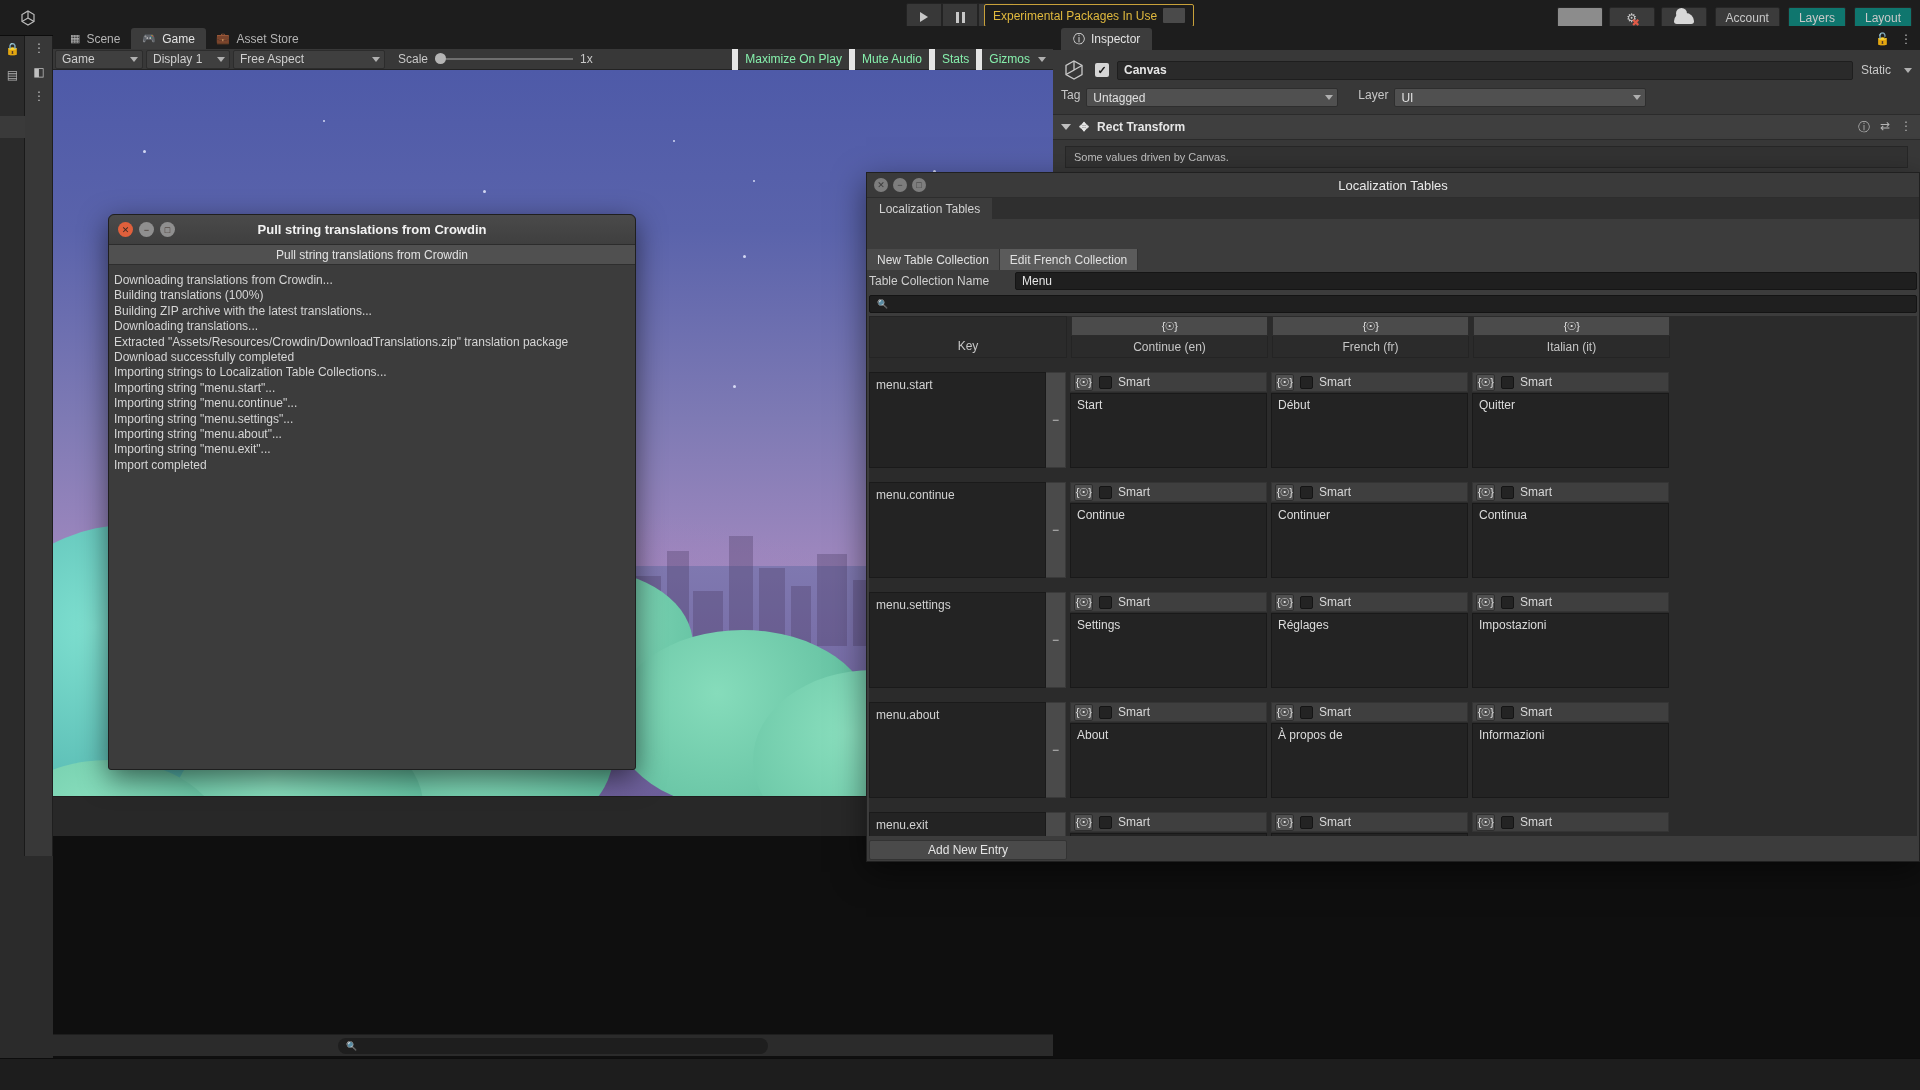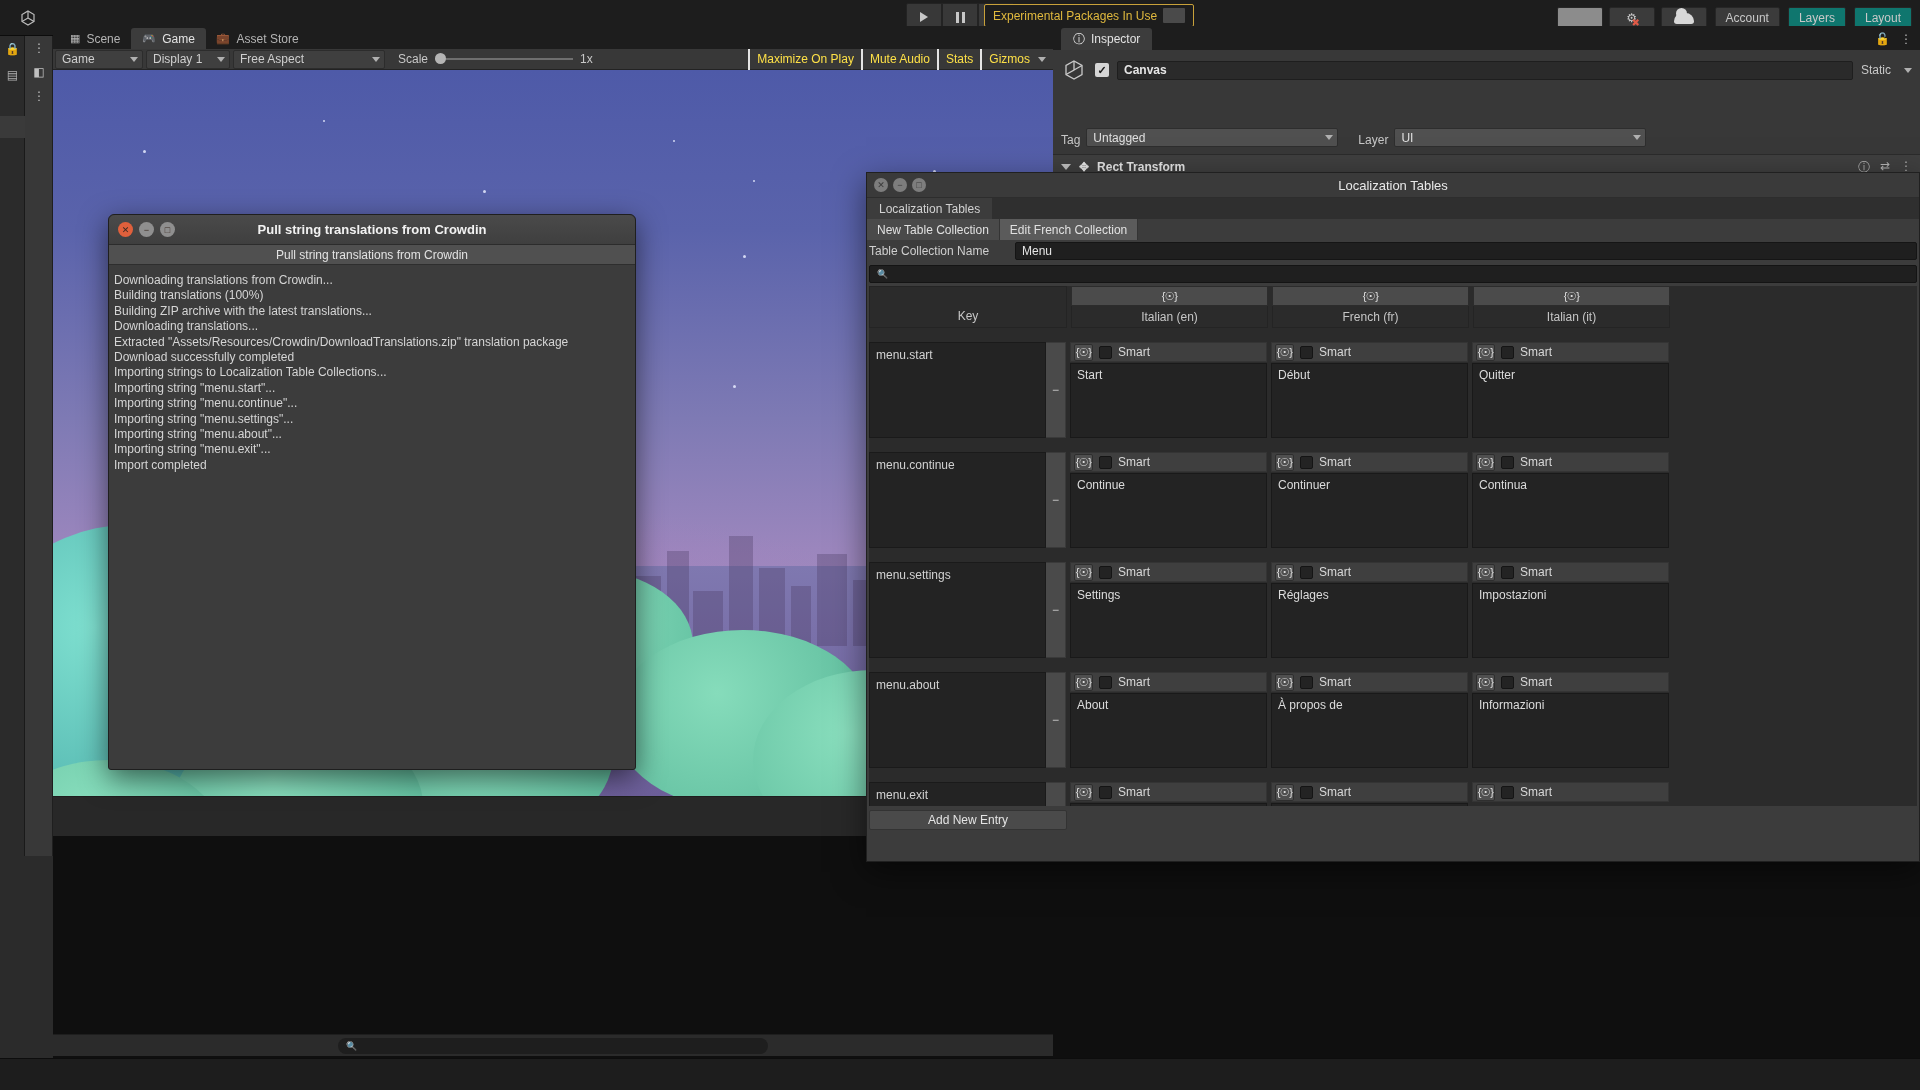--- a/index.html
+++ b/index.html
@@ -90,21 +90,21 @@
   .dd {
     height: 19px; background: #3f3f3f; border: 1px solid #2c2c2c; border-radius:2px;
     display: flex; align-items: center; justify-content: space-between;
     padding: 0 4px 0 6px; margin-right: 3px; color: #cfcfcf;
   }
   .caret { width:0;height:0;border-left:4px solid transparent;border-right:4px solid transparent;border-top:5px solid #b0b0b0; margin-left:8px;}
   .scale-wrap { display:flex; align-items:center; gap:7px; margin-left:10px; }
   .slider { width: 138px; height: 2px; background: #6f6f6f; position: relative; }
   .slider .knob { position:absolute;left:0;top:-5px;width:11px;height:11px;border-radius:50%;background:#b5b5b5;}
   .spacer { flex: 1; }
-  .tgl { height: 21px; padding: 0 7px; display:flex;align-items:center; color:#fde047; border-left:2px solid #e5e5e5;}
+  .tgl { height: 21px; padding: 0 7px; display:flex;align-items:center; color:#86efac; border-left:6px solid #e5e5e5;}
   .gamecanvas { position: relative; width: 100%; height: 726px; overflow: hidden; }
   .gamecanvas .sky {
     position:absolute; inset:0;
     background:
       radial-gradient(ellipse 60% 40% at 50% 88%, rgba(170,120,190,.55), transparent 70%),
       linear-gradient(#4e5aa8 0%, #5a63ab 22%, #7e7ab4 48%, #9b86bd 66%, #a98fc0 80%, #8e7ab0 100%);
   }
   .moon { position:absolute; left: 265px; top: 200px; width:86px;height:86px;border-radius:50%;background:rgba(205,214,240,.55); filter: blur(1px);}
   .star { position:absolute; background:#e8ecff; border-radius:50%; opacity:.85;}
   .hill-a {
@@ -130,21 +130,21 @@
   .inspector { position: absolute; left: 1053px; top: 26px; width: 867px; height: 810px; background:#383838; }
   .insp-tabrow { height: 24px; background:#1d1d1d; display:flex; align-items:flex-end; padding-left:8px; position:relative;}
   .insp-tab { height:22px; padding:0 12px; background:#3c3c3c; border-radius:3px 3px 0 0; display:flex;align-items:center;gap:6px;color:#e3e3e3;font-size:12px;}
   .insp-icons { position:absolute; right:8px; bottom:4px; display:flex; gap:10px; color:#b8b8b8; font-size:12px;}
   .insp-body { padding: 0; }
   .obj-row { display:flex; align-items:center; gap:8px; padding: 7px 8px 5px 8px; }
   .cube { width: 26px; height: 26px; position: relative; }
   .cbx { width:14px;height:14px;background:#d6d6d6;border-radius:2px;display:flex;align-items:center;justify-content:center;color:#1b1b1b;font-size:11px;font-weight:bold;}
   .namefield { flex:1; height:19px; background:#2a2a2a; border:1px solid #1e1e1e; border-radius:2px; color:#e6e6e6; font-size:12px; font-weight:bold; display:flex;align-items:center; padding-left:6px;}
   .static-lbl { color:#c8c8c8; font-size:12px; display:flex;align-items:center;gap:5px; }
-  .tagrow { display:flex; align-items:flex-end; gap:6px; padding: 0 8px 7px 8px; font-size:12px; color:#c8c8c8;margin-top:40px;}
+  .tagrow { display:flex; align-items:flex-start; gap:6px; padding: 0 8px 7px 8px; font-size:12px; color:#c8c8c8;}
   .tagbox { height:19px; background:#505050; border:1px solid #2e2e2e;border-radius:2px;display:flex;align-items:center;justify-content:space-between;padding:0 4px 0 6px;color:#e0e0e0;}
   .comp-header {
     height:26px; background:#3f3f3f; border-top:1px solid #2b2b2b; border-bottom:1px solid #2b2b2b;
     display:flex; align-items:center; gap:8px; padding: 0 8px; color:#e6e6e6; font-size:12px; font-weight:bold;
   }
   .foldout { width:0;height:0;border-left:5px solid transparent;border-right:5px solid transparent;border-top:6px solid #c0c0c0;}
   .comp-right { margin-left:auto; display:flex; gap:10px; color:#b4b4b4; font-weight:normal;}
   .driven-note { background:#323232; border:1px solid #272727; margin:6px 12px 0 12px; padding:4px 8px; font-size:11px; color:#c0c0c0;}
   .posrow { display:flex; margin-top: 8px; padding-left: 130px; font-size:12px; color:#c8c8c8; gap: 70px;}
 
@@ -171,21 +171,21 @@
   
   .loc {
     position:absolute; left:866px; top:172px; width:1054px; height:690px;
     background:#3c3c3c; border:1px solid #202020; box-shadow: 0 10px 30px rgba(0,0,0,.5);
   }
   .loc-title { height:25px; background:#3a3a3a; display:flex; align-items:center; padding-left:7px; position:relative; border-bottom:1px solid #2d2d2d;}
   .lwbtn { width:14px;height:14px;border-radius:50%;background:#7d7d7d;margin-right:5px;display:flex;align-items:center;justify-content:center;color:#3a3a3a;font-size:9px;}
   .loc-title .t { position:absolute; left:0;right:0; text-align:center; color:#e8e8e8; font-size:13px; }
   .loc-tabrow { height:21px; background:#2f2f2f; display:flex; align-items:flex-end; padding-left:0;}
   .loc-tab { height:21px; padding:0 12px; background:#3c3c3c; color:#d2d2d2; font-size:12px; display:flex; align-items:center;}
-  .loc-btnrow { height:21px; display:flex; background:#3c3c3c; }
+  .loc-btnrow { height:21px; display:flex; background:#3c3c3c;margin-top:30px; }
   .loc-btn { height:21px; padding:0 10px; background:#4a4a4a; border-right:1px solid #343434; color:#e0e0e0; font-size:12px; display:flex;align-items:center;}
   .loc-btn.sel { background:#5b5b5b; }
   .loc-btn.filler { flex:1; background:#3c3c3c; border:none; }
   .loc-field-row { height:21px; display:flex; align-items:center; font-size:12px; color:#cfcfcf; padding-left:0;}
   .loc-field-lbl { width:148px; padding-left:2px; }
   .loc-objfield { flex:1; height:18px; background:#555; border:1px solid #333; border-radius:2px; color:#e4e4e4; display:flex;align-items:center; padding-left:6px; margin-right:2px;}
   .loc-textfield { flex:1; height:18px; background:#1f1f1f; border:1px solid #151515; border-radius:2px; color:#e4e4e4; display:flex;align-items:center; padding-left:6px; margin-right:2px;}
   .loc-search { height:18px; margin:4px 2px 3px 2px; background:#1f1f1f; border:1px solid #141414; border-radius:2px; display:flex; align-items:center; padding-left:7px;}
 
   
@@ -496,21 +496,21 @@
     <div class="tblwrap">
       <div class="thead">
         <div class="th-key">
           <span>Key</span>
         </div>
         <div class="th-loc">
           <div class="th-gear">
               <span class="gearglyph">{☉}</span>
             </div>
           <div class="th-name">
-              <span>Italian (en)</span>
+              <span>Continue (en)</span>
             </div>
         </div>
         <div class="th-loc">
           <div class="th-gear">
               <span class="gearglyph">{☉}</span>
             </div>
           <div class="th-name">
               <span>French (fr)</span>
             </div>
         </div>

